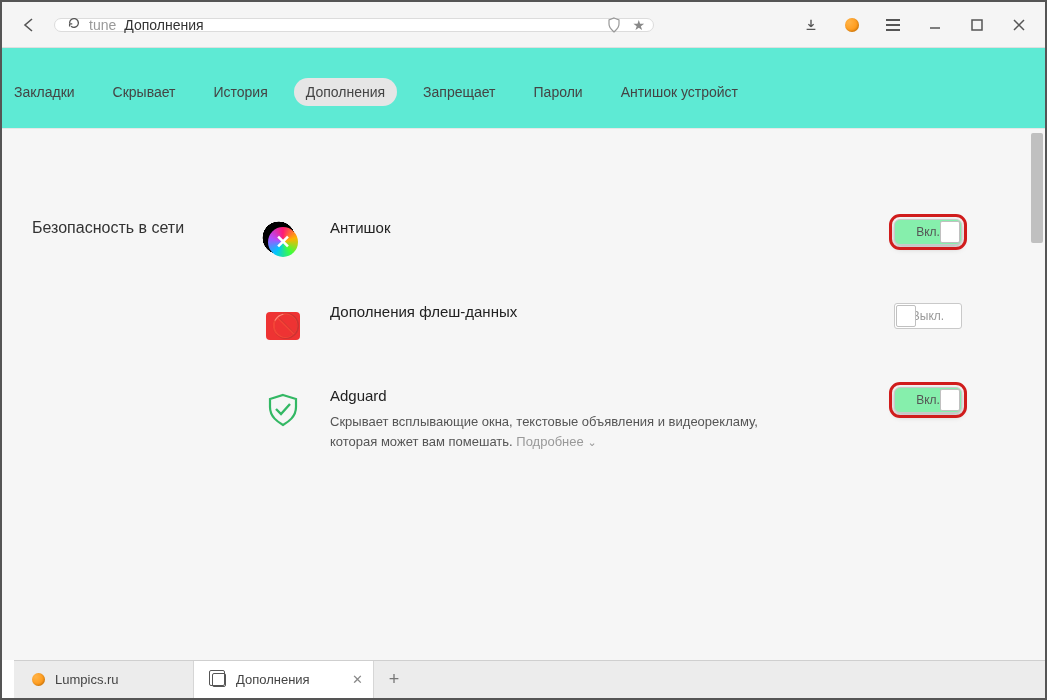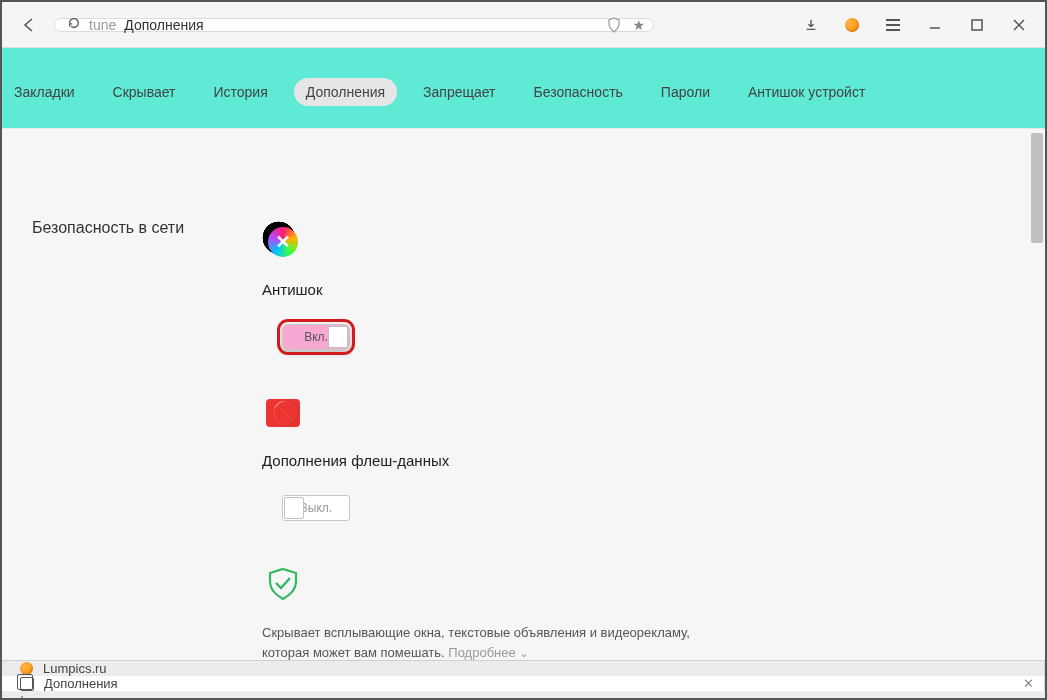--- a/index.html
+++ b/index.html
@@ -124,22 +124,21 @@
     }
     .addons {
       flex: 1;
       display: flex;
       flex-direction: column;
       gap: 40px;
       max-width: 700px;
     }
     .addon {
       display: flex;
-      gap: 18px;
-      flex-direction: column;
+      gap: 26px;
     }
     .addon-icon {
       width: 42px; height: 42px;
       flex-shrink: 0;
       display:flex; align-items:center; justify-content:center;
       border-radius: 6px;
       margin-top: 2px;
     }
     .icon-antishock {
       background: radial-gradient(circle at 40% 40%, #000 45%, transparent 46%);
@@ -197,21 +196,21 @@
       border: 1px solid #c9c9c9;
       border-radius: 3px;
       display:flex;
       align-items:center;
       font-size: 12px;
       position:relative;
       background: #fff;
       cursor:pointer;
     }
     .toggle.on {
-      background: #f9a8d4;
+      background: #86efac;
     }
     .toggle .lbl {
       flex:1;
       text-align:center;
       color:#555;
     }
     .toggle.off .lbl { color:#999; }
     .toggle .knob {
       width: 20px;
       height: 22px;
@@ -227,28 +226,27 @@
       outline: 3px solid #d01c1c;
       outline-offset: 2px;
       border-radius: 6px;
       box-shadow: 0 3px 6px rgba(0,0,0,.25);
     }
 
     
     .browser-tabs {
       position: absolute;
       bottom: 0;
-      left: 0;
+      left: 12px;
       right: 0;
       height: 38px;
       background: #ececec;
       border-top: 1px solid #cfcfcf;
       display:flex;
       align-items:stretch;
-      flex-direction:column;
     }
     .btab {
       display:flex;
       align-items:center;
       gap:10px;
       padding: 0 18px;
       border-right: 1px solid #d6d6d6;
       font-size: 13px;
       color:#444;
       cursor:pointer;
@@ -341,21 +339,20 @@
   </div>
 </div>
 
 <div class="page">
   <div class="nav-tabs">
     <div class="tab">Закладки</div>
     <div class="tab">Скрывает</div>
     <div class="tab">История</div>
     <div class="tab active">Дополнения</div>
     <div class="tab">Запрещает</div>
-    <div class="tab">Безопасность</div>
     <div class="tab">Пароли</div>
     <div class="tab">Антишок устройст</div>
   </div>
 
   <div class="content-wrap">
     <div class="scrollbar"></div>
     <div class="content">
       <div class="section-title">Безопасность в сети</div>
       <div class="addons">
 
@@ -386,20 +383,21 @@
         </div>
 
         <div class="addon">
           <div class="addon-icon icon-adguard">
             <svg viewBox="0 0 36 36">
                 <path d="M18 3l13 4v8c0 10-8 15-13 18-5-3-13-8-13-18V7l13-4z" fill="none" stroke="#33b864" stroke-width="2.2"></path>
                 <path d="M11 17l5 5 9-10" fill="none" stroke="#33b864" stroke-width="2.4"></path>
               </svg>
           </div>
           <div class="addon-body">
+            <div class="addon-title">Adguard</div>
             <div class="addon-desc">
               <span>Скрывает всплывающие окна, текстовые объявления и видеорекламу, которая может вам помешать.</span>
               <span class="more-link"><span>Подробнее</span> <span class="chev">⌄</span></span>
             </div>
           </div>
           <div class="toggle-wrap">
             <div class="toggle on highlight">
               <span class="lbl">Вкл.</span>
               <span class="knob"></span>
             </div>

